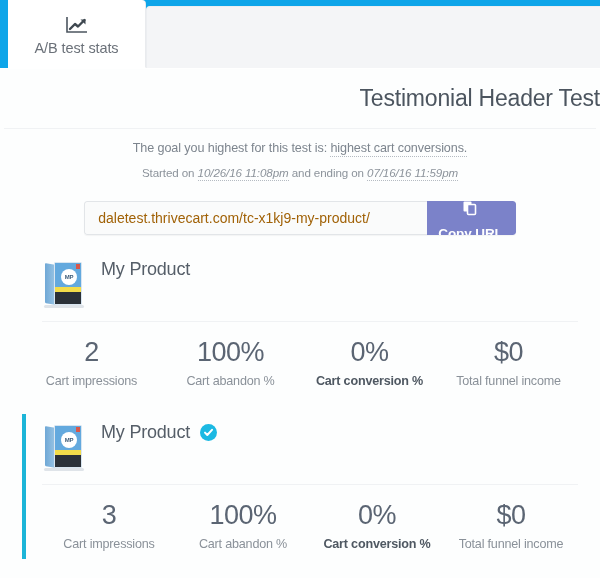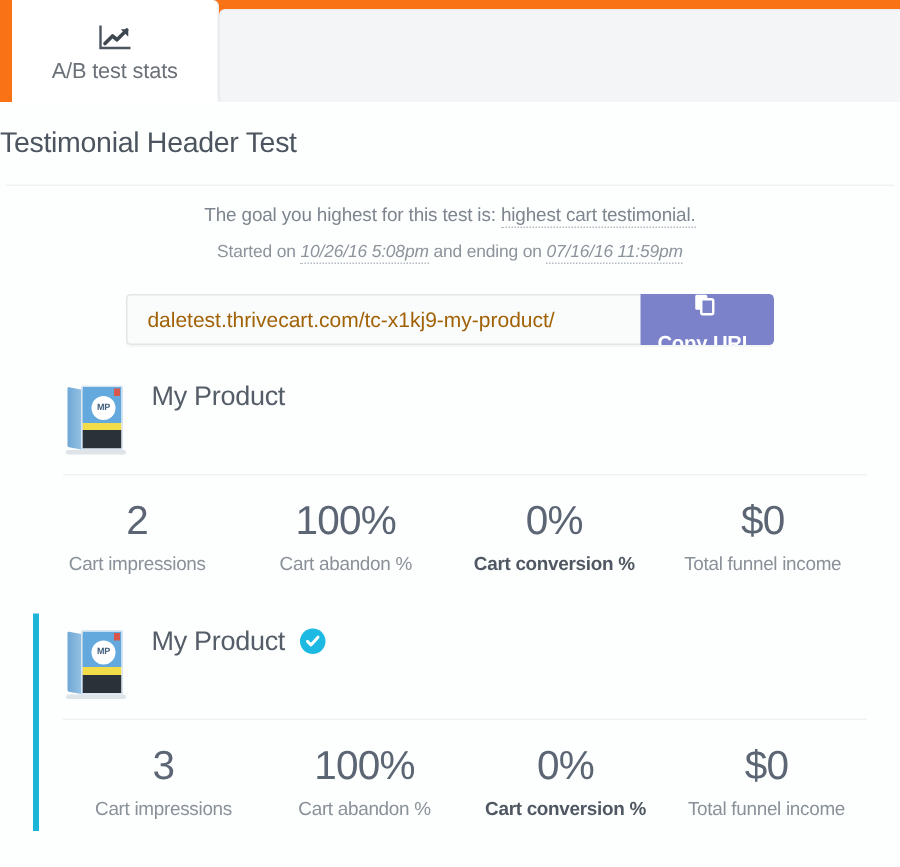--- a/index.html
+++ b/index.html
@@ -15,21 +15,21 @@
     -webkit-font-smoothing: antialiased;
     color: #5d6570;
   }
 
   
   .tabstrip {
     position: absolute;
     left: 0; top: 0;
     width: 600px;
     height: 68px;
-    background: #f97316;
+    background: #0ea5e9;
   }
   .tab {
     position: absolute;
     left: 8px;
     top: 0;
     width: 138px;
     height: 68px;
     background: #ffffff;
     border-top-right-radius: 4px;
     border-right: 1px solid #e9ebee;
@@ -77,22 +77,22 @@
     top: 68px;
     width: 600px;
     height: 510px;
     background: #fdfefe;
     border-top: 1px solid #ffffff;
     box-sizing: border-box;
     overflow: hidden;
   }
 
   .test-title {
-    text-align: left;
-    font-size: 19px;
+    text-align: right;
+    font-size: 23px;
     color: #4c555f;
     font-weight: normal;
     margin: 0;
     padding-top: 16px;
     letter-spacing: -0.2px;
   }
 
   .divider-full {
     height: 1px;
     background: #f0f2f4;
@@ -320,25 +320,25 @@
   <div class="tab-filler"></div>
 </div>
 
 <div class="panel">
 
   <h1 class="test-title">Testimonial Header Test</h1>
 
   <div class="divider-full"></div>
 
   <div class="goal-line">
-    <span>The goal you highest for this test is: </span><span class="dotted">highest cart testimonial.</span>
+    <span>The goal you highest for this test is: </span><span class="dotted">highest cart conversions.</span>
   </div>
 
   <div class="date-line">
-    <span>Started on </span><span class="italic-date">10/26/16 5:08pm</span><span> and ending on </span><span class="italic-date">07/16/16 11:59pm</span>
+    <span>Started on </span><span class="italic-date">10/26/16 11:08pm</span><span> and ending on </span><span class="italic-date">07/16/16 11:59pm</span>
   </div>
 
   <div class="url-row">
     <div class="url-box">
       <input class="url-input" type="text" readonly="" value="daletest.thrivecart.com/tc-x1kj9-my-product/" style="">
       <button class="copy-btn">
         <span>
           <svg width="15" height="15" viewBox="0 0 15 15">
             <rect x="0.5" y="0.5" width="8" height="10" rx="1" fill="#ffffff"></rect>
             <rect x="4.5" y="3.5" width="8" height="10" rx="1" fill="#7b82c9" stroke="#ffffff" stroke-width="1.6"></rect>

